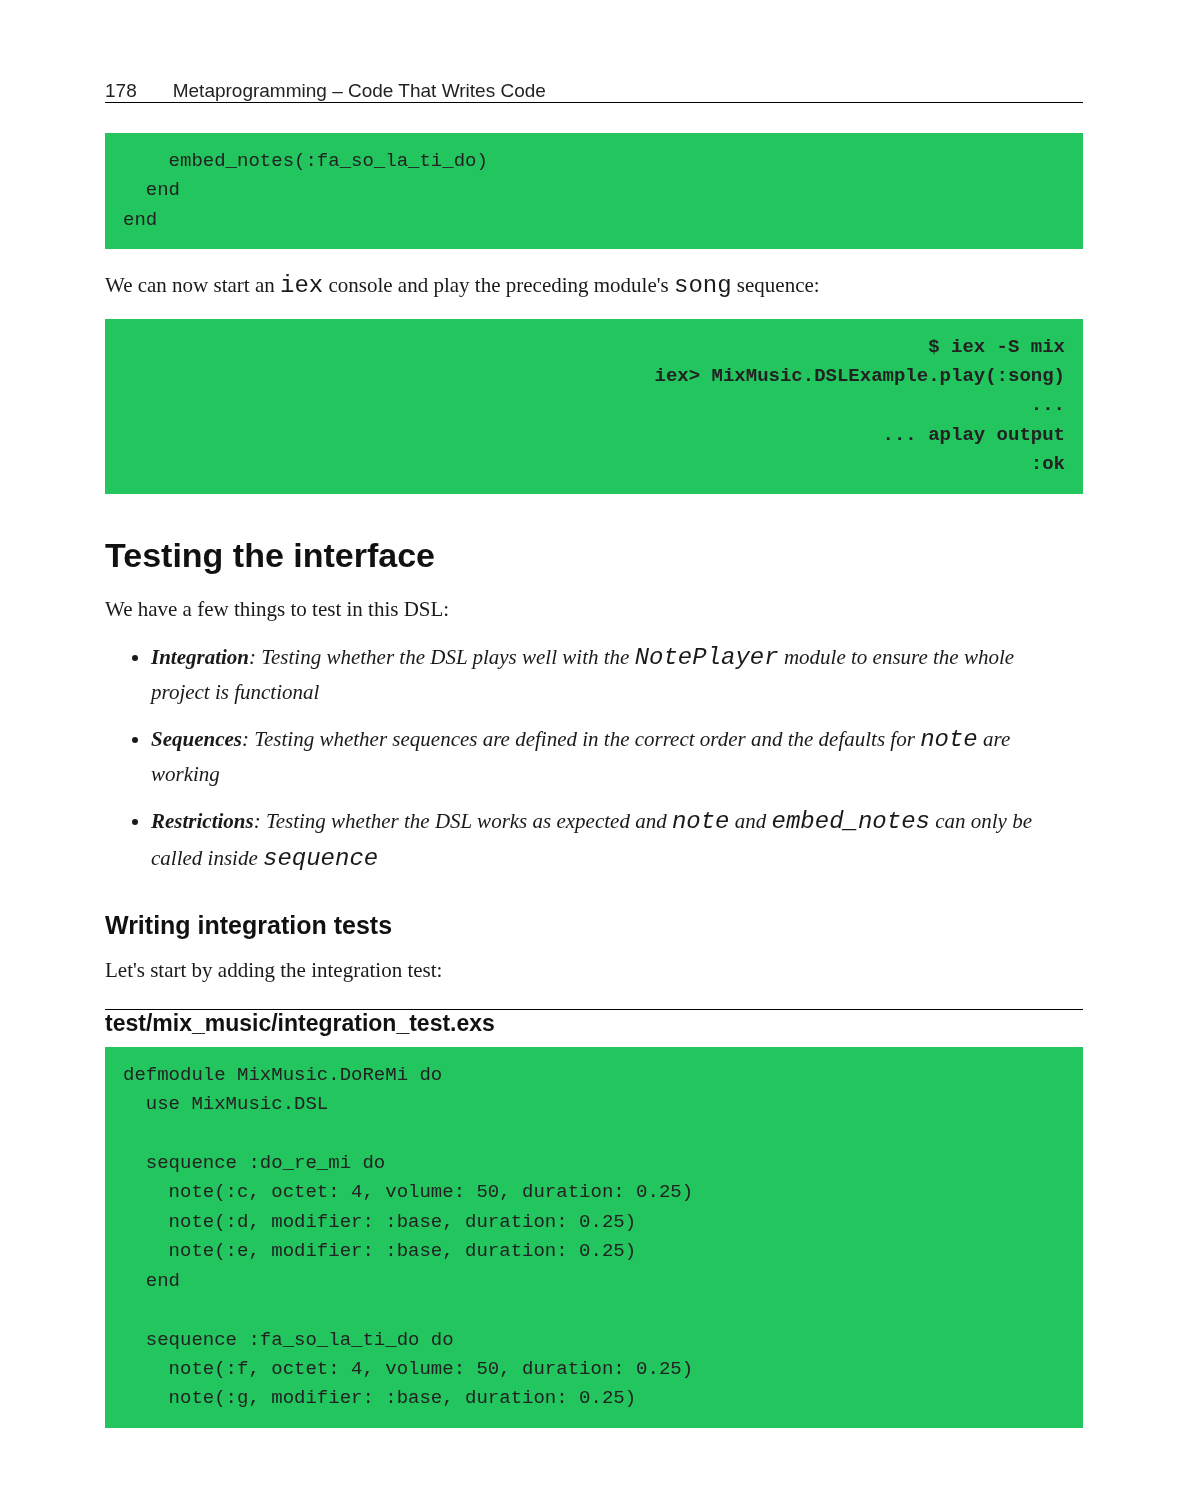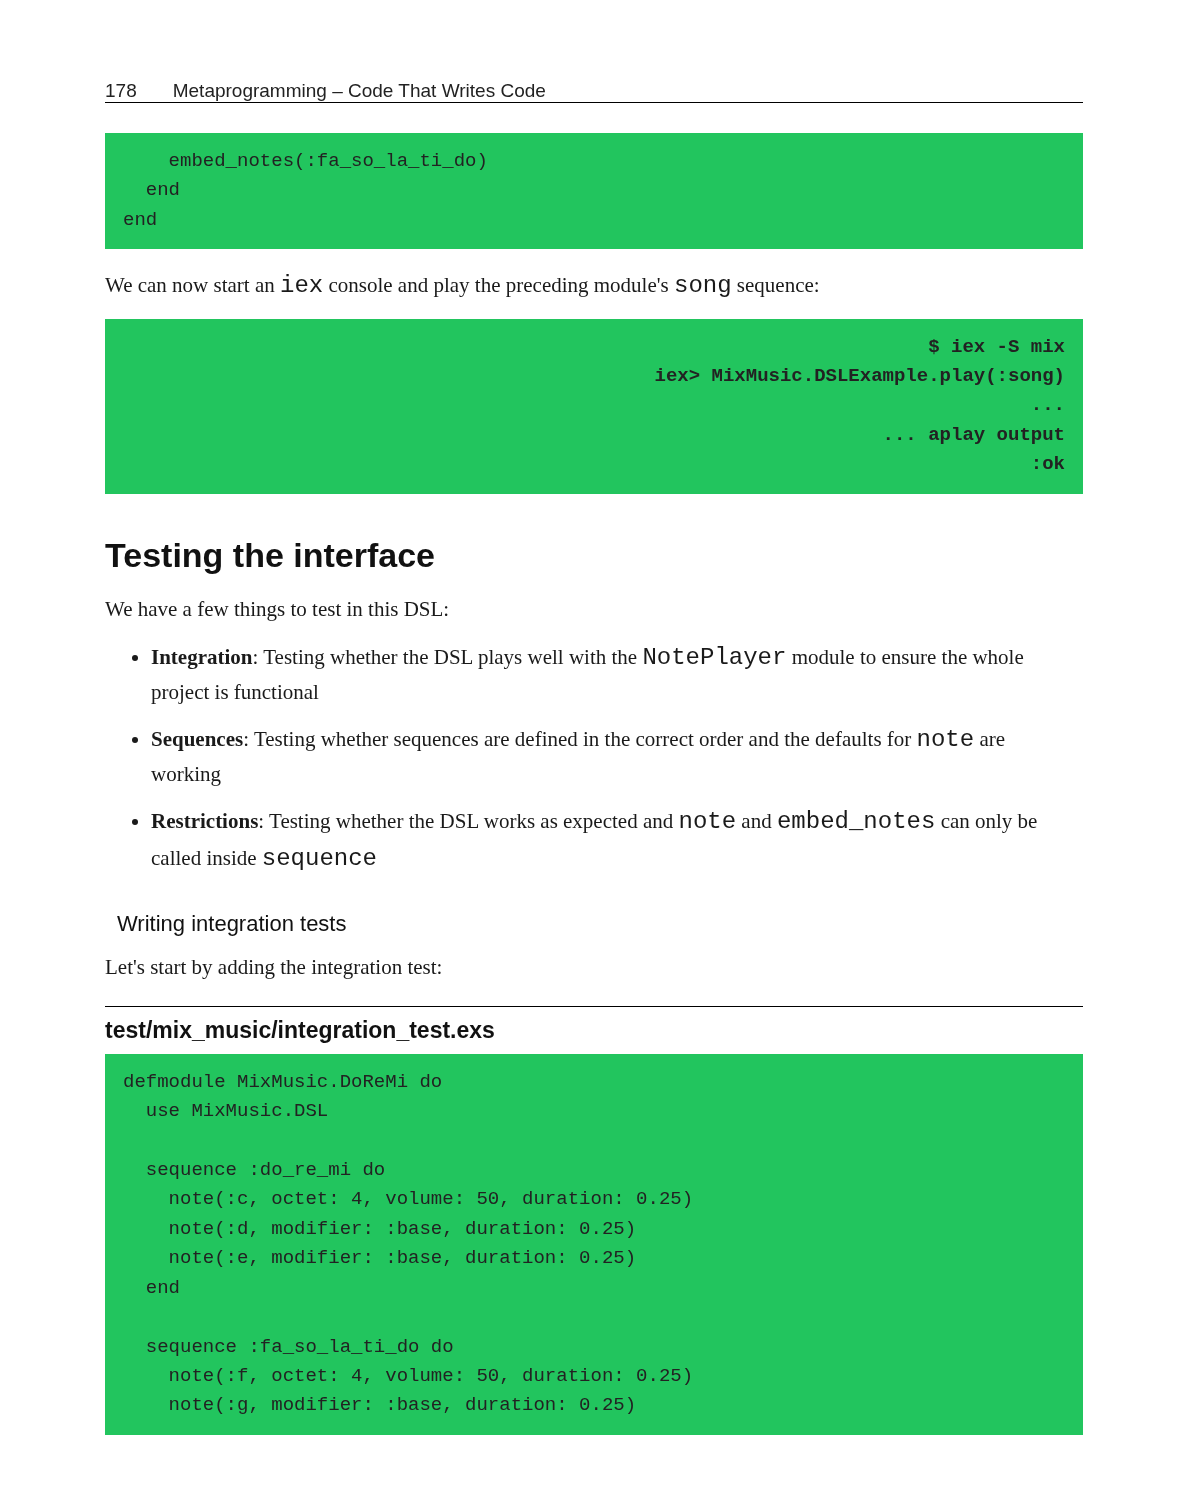--- a/index.html
+++ b/index.html
@@ -57,39 +57,39 @@
   }
   h2.section {
     font-family: Arial, Helvetica, sans-serif;
     font-weight: 700;
     font-size: 34px;
     margin: 42px 0 18px 0;
     color: #111;
   }
   h3.subsection {
     font-family: Arial, Helvetica, sans-serif;
-    font-weight: 400;
-    font-size: 22px;
-    margin: 34px 0 14px 12px;
+    font-weight: 700;
+    font-size: 25px;
+    margin: 34px 0 14px 0;
     color: #111;
   }
   ul.bullets {
     margin: 4px 0 18px 0;
     padding-left: 46px;
+    font-style: italic;
   }
   ul.bullets li {
     font-size: 21px;
     line-height: 1.55;
     margin: 12px 0;
     padding-right: 10px;
   }
   .file-header {
     border-top: 1.5px solid #000;
     margin-top: 22px;
-    padding-top: 10px;
   }
   .file-title {
     font-family: Arial, Helvetica, sans-serif;
     font-weight: 700;
     font-size: 23px;
     color: #111;
     margin-bottom: 10px;
   }
   b { font-weight: 700; }
 </style>

